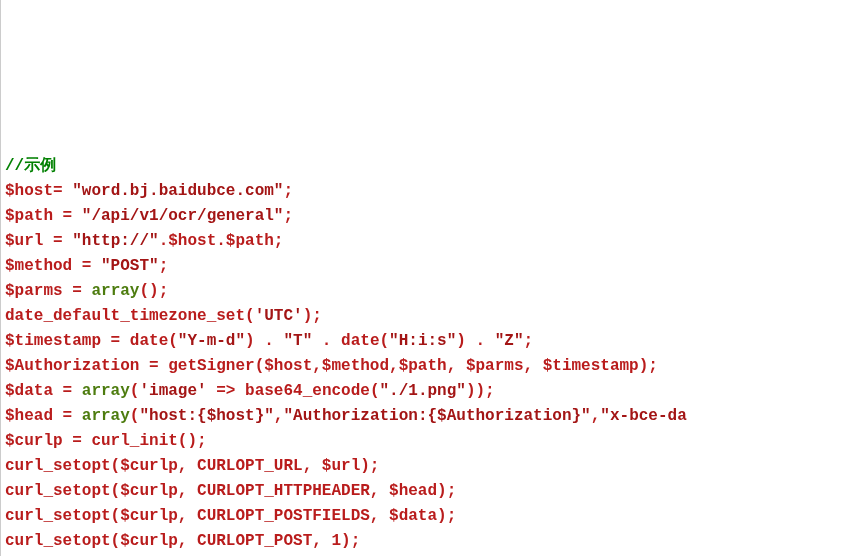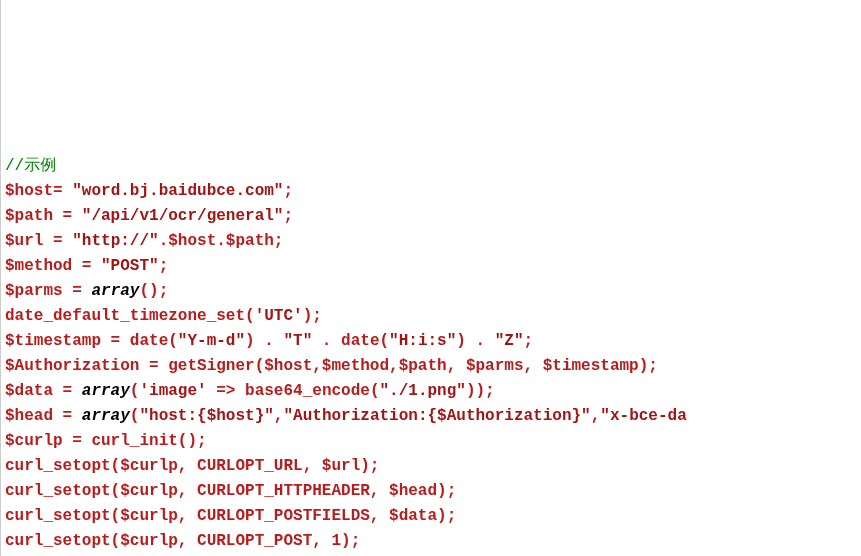--- a/index.html
+++ b/index.html
@@ -10,23 +10,23 @@
     line-height: 25px;
     background: #ffffff;
     color: #000000;
     white-space: pre;
     border-left: 1px solid #ccc;
     font-weight: bold;
   }
   .code-container {
     position: relative;
   }
-  .tok-comment { color: #008000; font-weight: normal; }
+  .tok-comment { color: #008000; font-weight: bold; }
   .tok-string { color: #a31515; }
-  .tok-keyword { color: #000000; font-style: italic; }
+  .tok-keyword { color: #4d7c0f; }
   .tok-default { color: #b91c1c; }
   .line { display: block; }
 </style>
 </head>
 <body>
 
 
 
 <div class="code-container">
   <div id="code-lines"><span class="line"><span class="tok-comment">//示例</span></span><span class="line"><span class="tok-default">$host= </span><span class="tok-string">"word.bj.baidubce.com"</span><span class="tok-default">;</span></span><span class="line"><span class="tok-default">$path = </span><span class="tok-string">"/api/v1/ocr/general"</span><span class="tok-default">;</span></span><span class="line"><span class="tok-default">$url = </span><span class="tok-string">"http://"</span><span class="tok-default">.$host.$path;</span></span><span class="line"><span class="tok-default">$method = </span><span class="tok-string">"POST"</span><span class="tok-default">;</span></span><span class="line"><span class="tok-default">$parms = </span><span class="tok-keyword">array</span><span class="tok-default">();</span></span><span class="line"><span class="tok-default">date_default_timezone_set(</span><span class="tok-string">'UTC'</span><span class="tok-default">);</span></span><span class="line"><span class="tok-default">$timestamp = date(</span><span class="tok-string">"Y-m-d"</span><span class="tok-default">) . </span><span class="tok-string">"T"</span><span class="tok-default"> . date(</span><span class="tok-string">"H:i:s"</span><span class="tok-default">) . </span><span class="tok-string">"Z"</span><span class="tok-default">;</span></span><span class="line"><span class="tok-default">$Authorization = getSigner($host,$method,$path, $parms, $timestamp);</span></span><span class="line"><span class="tok-default">$data = </span><span class="tok-keyword">array</span><span class="tok-default">(</span><span class="tok-string">'image'</span><span class="tok-default"> =&gt; base64_encode(</span><span class="tok-string">"./1.png"</span><span class="tok-default">));</span></span><span class="line"><span class="tok-default">$head = </span><span class="tok-keyword">array</span><span class="tok-default">(</span><span class="tok-string">"host:{$host}"</span><span class="tok-default">,</span><span class="tok-string">"Authorization:{$Authorization}"</span><span class="tok-default">,</span><span class="tok-string">"x-bce-da</span></span><span class="line"><span class="tok-default">$curlp = curl_init();</span></span><span class="line"><span class="tok-default">curl_setopt($curlp, CURLOPT_URL, $url);</span></span><span class="line"><span class="tok-default">curl_setopt($curlp, CURLOPT_HTTPHEADER, $head);</span></span><span class="line"><span class="tok-default">curl_setopt($curlp, CURLOPT_POSTFIELDS, $data);</span></span><span class="line"><span class="tok-default">curl_setopt($curlp, CURLOPT_POST, 1);</span></span><span class="line"></span></div>

